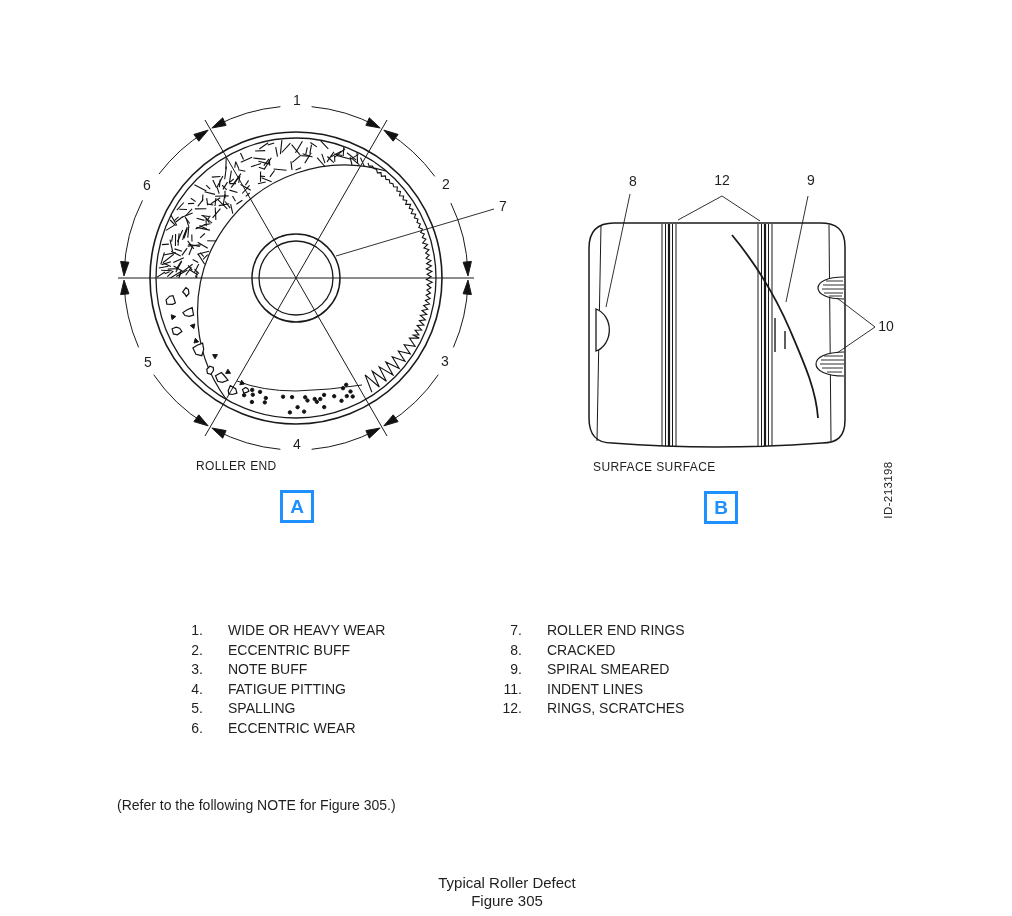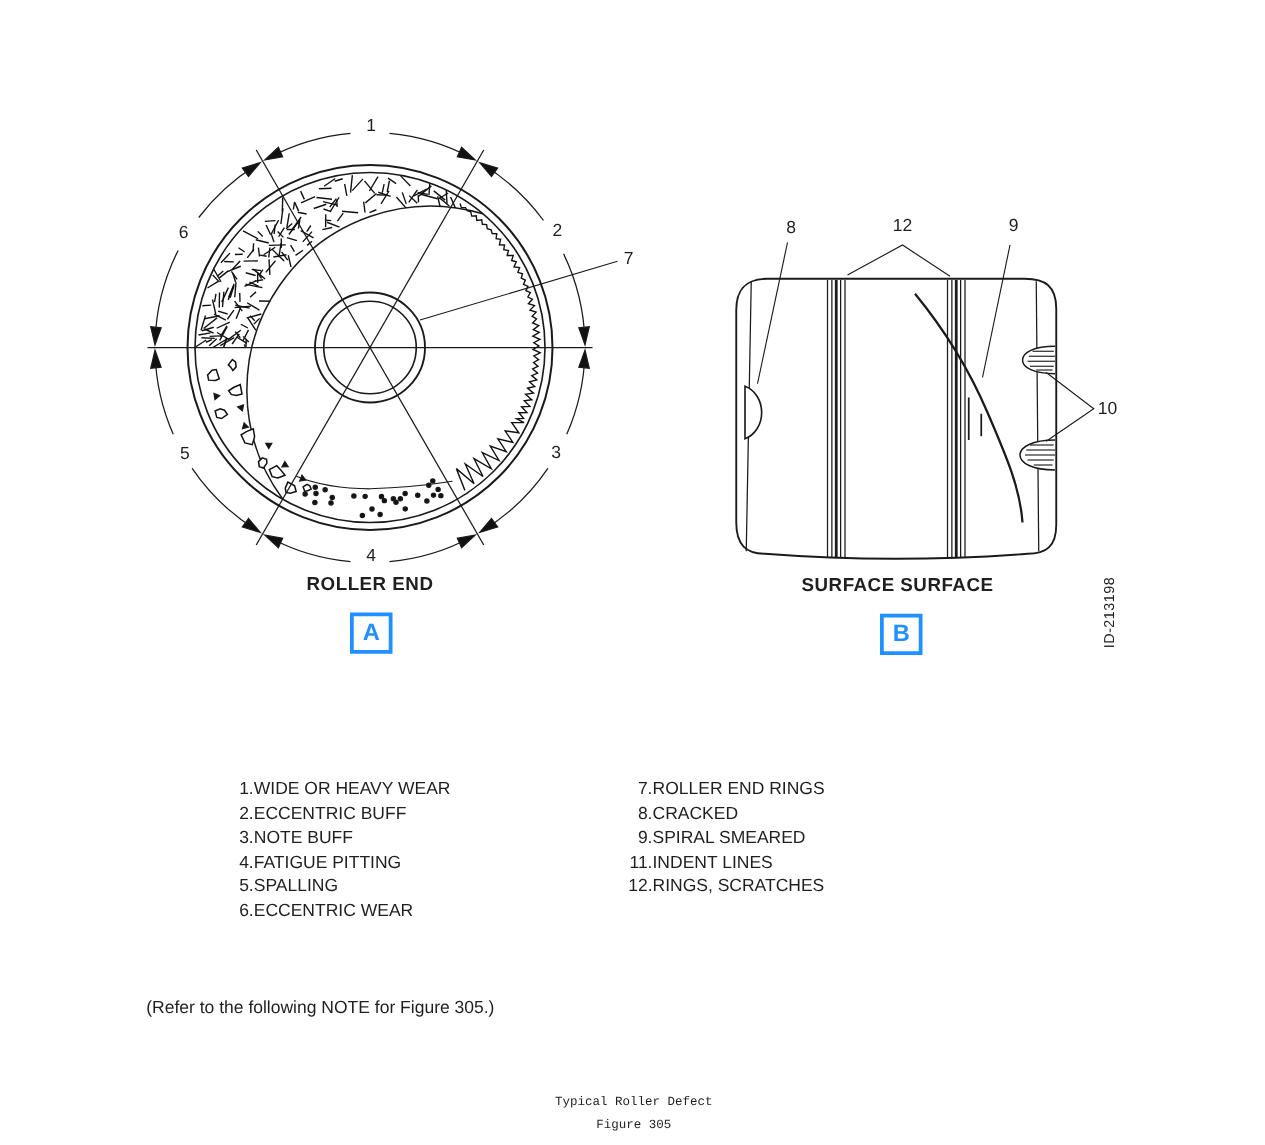--- a/index.html
+++ b/index.html
@@ -2,37 +2,37 @@
 <html style="--accent: #1e90ff; --ink: #1f1f1f;"><head>
 <meta charset="utf-8">
 <style>
   :root{ --accent:#1e90ff; --ink:#1f1f1f; }
   html,body{margin:0;padding:0;background:#fff;}
   .page{position:relative;width:1012px;height:916px;background:#fff;overflow:hidden;
         font-family:"Liberation Sans",sans-serif;color:var(--ink);}
   .figsvg{position:absolute;left:0;top:0;}
   svg{font-family:"Liberation Sans",sans-serif;}
   svg text{font-size:14px;fill:#1f1f1f;text-anchor:middle;}
-  .dtitle{position:absolute;font-weight:bold;font-size:15px;text-align:center;letter-spacing:.4px;white-space:nowrap;}
+  .dtitle{position:absolute;font-weight:normal;font-size:12px;text-align:left;letter-spacing:.4px;white-space:nowrap;}
   #titleA{left:196px;top:459px;width:200px;}
   #titleB{left:593px;top:460px;width:250px;}
   .tagbox{position:absolute;width:28px;height:27px;border:3px solid var(--accent);
           display:flex;align-items:center;justify-content:center;
           font-weight:bold;font-size:19px;color:var(--accent);background:#fff;}
   #tagA{left:280px;top:490px;}
   #tagB{left:704px;top:491px;}
   .legend{position:absolute;top:621px;font-size:14px;line-height:19.5px;white-space:nowrap;}
   #leg1{left:169px;}
   #leg2{left:488px;}
   .lrow{display:block;}
   .lnum{display:inline-block;width:34px;text-align:right;}
-  .llabel{}
+  .llabel{margin-left:25px;}
   .note{position:absolute;left:117px;top:797px;font-size:14px;}
   .caption{position:absolute;left:307px;top:874px;width:400px;text-align:center;
-           font-size:10px;line-height:17.5px;font-family:Liberation Mono, monospace;}
+           font-size:15px;line-height:17.5px;}
   .idstamp{position:absolute;left:843px;top:484px;width:90px;text-align:center;
            font-size:11.5px;letter-spacing:.4px;transform:rotate(-90deg);color:#222;}
 </style>
 </head>
 <body>
 
 <div class="page">
 
   <svg class="figsvg" id="fig-svg" width="1012" height="916" viewBox="0 0 1012 916">
     <defs>

